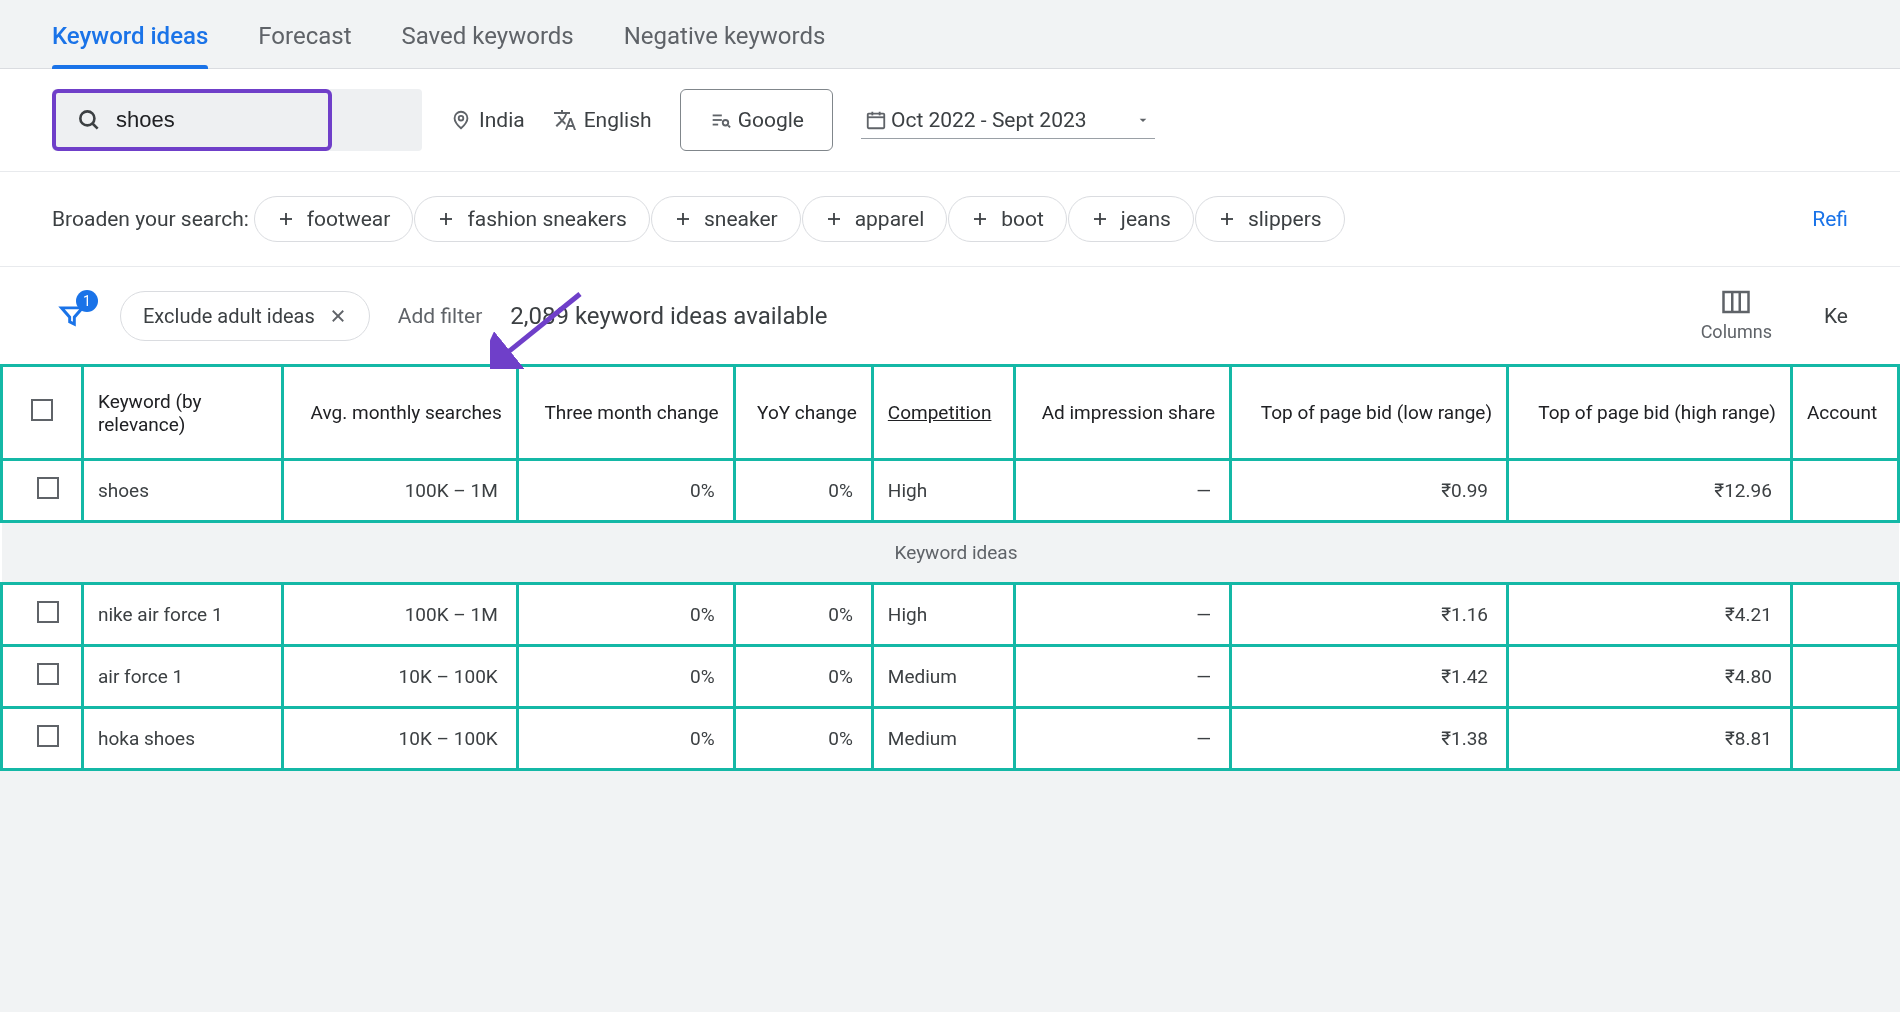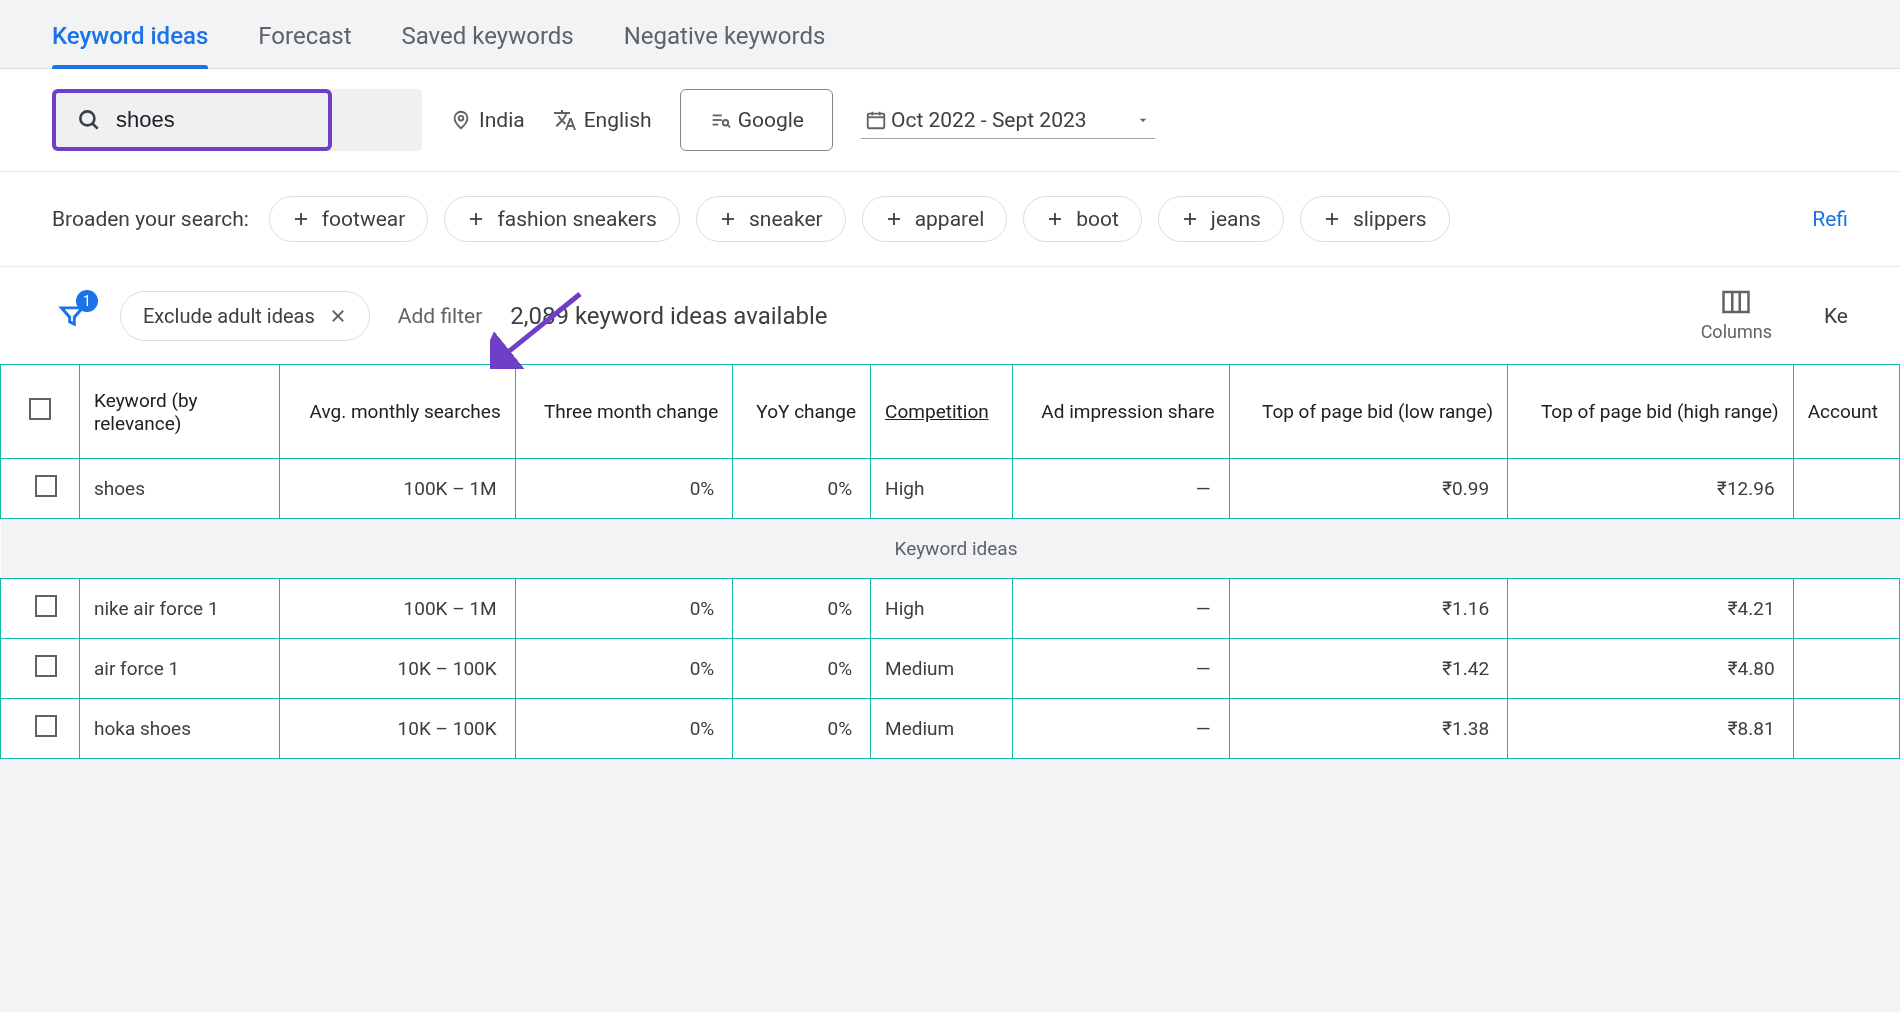--- a/index.html
+++ b/index.html
@@ -97,21 +97,21 @@
     border-bottom: 1px solid #9aa0a6;
     padding: 6px 4px;
     cursor: pointer;
   }
   .date-item .spacer { width: 40px; }
   .icon { display: inline-flex; }
   
   .broaden {
     display: flex;
     align-items: center;
-    gap: 16px;
+    gap: 1px;
     padding: 24px 52px;
     background: #fff;
     border-bottom: 1px solid #e8eaed;
   }
   .broaden-label {
     font-size: 21px;
     color: #3c4043;
     margin-right: 4px;
   }
   .chip {
@@ -196,21 +196,21 @@
     width: 100px; height: 80px;
     pointer-events: none;
   }
   
   table {
     width: 100%;
     border-collapse: collapse;
     background: #fff;
   }
   th, td {
-    border: 1px solid #14b8a6;
+    border: 3px solid #14b8a6;
     padding: 16px 14px;
     font-size: 19px;
     color: #3c4043;
     text-align: left;
     vertical-align: middle;
   }
   th {
     font-weight: 400;
     color: #202124;
     background: #fff;

